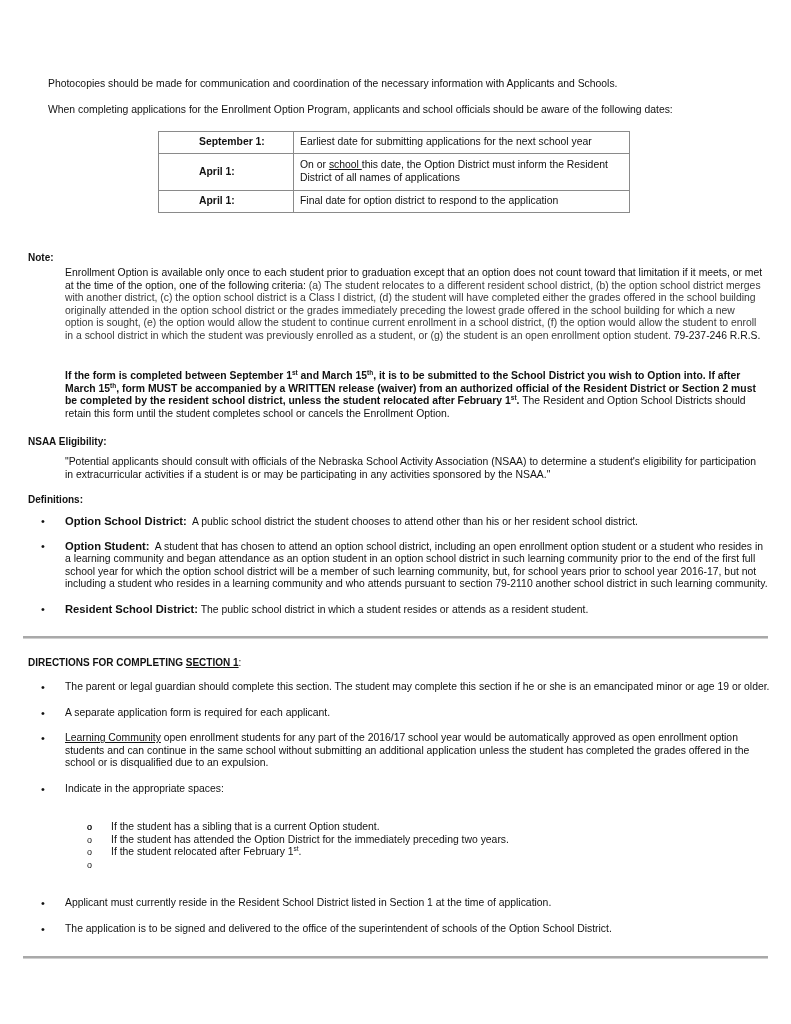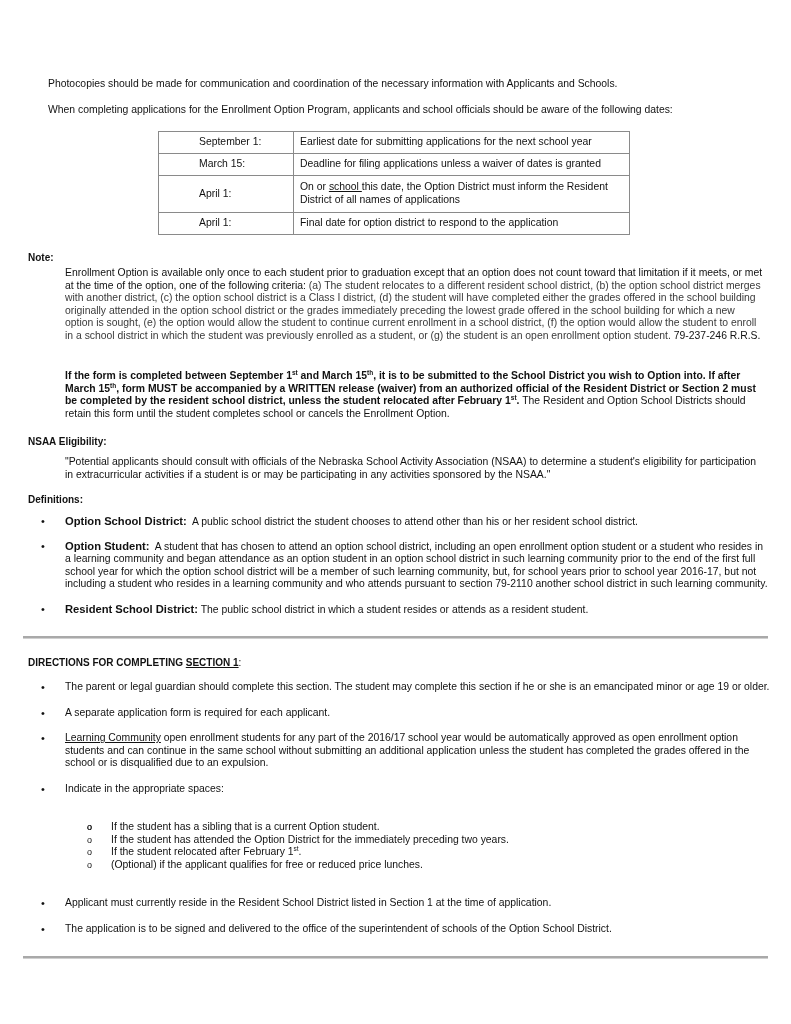--- a/index.html
+++ b/index.html
@@ -14,21 +14,21 @@
   sup { font-size: 6.5px; line-height: 0; vertical-align: super; }
   u { text-decoration: underline; }
   b { font-weight: bold; }
   .gray { color: #3a3a3a; }
 
   table.dates {
     position: absolute; left: 158px; top: 131px; width: 472px;
     border-collapse: collapse; font-size: 10.4px;
   }
   table.dates td { border: 1px solid #8a8a8a; padding: 0 6px; vertical-align: middle; }
-  table.dates td.d { width: 88px; font-weight: normal; padding-left: 40px; }
+  table.dates td.d { width: 88px; font-weight: bold; padding-left: 40px; }
   table.dates tr.r1 td { height: 21px; }
   table.dates tr.r2 td { height: 21px; }
   table.dates tr.r3 td { height: 36px; }
   table.dates tr.r4 td { height: 21px; }
 
   .para { left: 65px; width: 700px; }
   .bullet-list { left: 41px; width: 730px; }
   .bl-item { position: relative; padding-left: 24px; }
   .bl-dot { position: absolute; left: 0; top: 0; font-size: 11px; }
   .def-term { font-weight: bold; font-size: 11.2px; }
@@ -42,24 +42,20 @@
 <body>
 
 <div class="abs intro" style="top:78px; left:16px;">Photocopies should be made for communication and coordination of the necessary information with Applicants and Schools.</div>
 <div class="abs intro" style="top:104px; left:16px;">When completing applications for the Enrollment Option Program, applicants and school officials should be aware of the following dates:</div>
 
 <table class="dates">
   <tbody>
       <tr class="r1">
     <td class="d">September 1:</td>
     <td>Earliest date for submitting applications for the next school year</td>
-  </tr>
-  <tr class="r2">
-    <td class="d">March 15:</td>
-    <td>Deadline for filing applications unless a waiver of dates is granted</td>
   </tr>
   <tr class="r3">
     <td class="d">April 1:</td>
     <td><span>On or </span><u>school </u><span>this date, the Option District must inform the Resident District of all names of applications</span></td>
   </tr>
   <tr class="r4">
     <td class="d">April 1:</td>
     <td>Final date for option district to respond to the application</td>
   </tr>
 </tbody>
@@ -129,21 +125,20 @@
   <div class="sub-item">
     <span class="sub-dot">o</span>
     <span>If the student has attended the Option District for the immediately preceding two years.</span>
   </div>
   <div class="sub-item">
     <span class="sub-dot">o</span>
     <span>If the student relocated after February 1</span><sup>st</sup><span>.</span>
   </div>
   <div class="sub-item">
     <span class="sub-dot">o</span>
-    <span>(Optional) if the applicant qualifies for free or reduced price lunches.</span>
   </div>
 </div>
 
 <div class="abs bullet-list" style="top:897px;">
   <div class="bl-item" style="margin-bottom:13px;">
     <span class="bl-dot">•</span>
     <span>Applicant must currently reside in the Resident School District listed in Section 1 at the time of application.</span>
   </div>
   <div class="bl-item">
     <span class="bl-dot">•</span>

